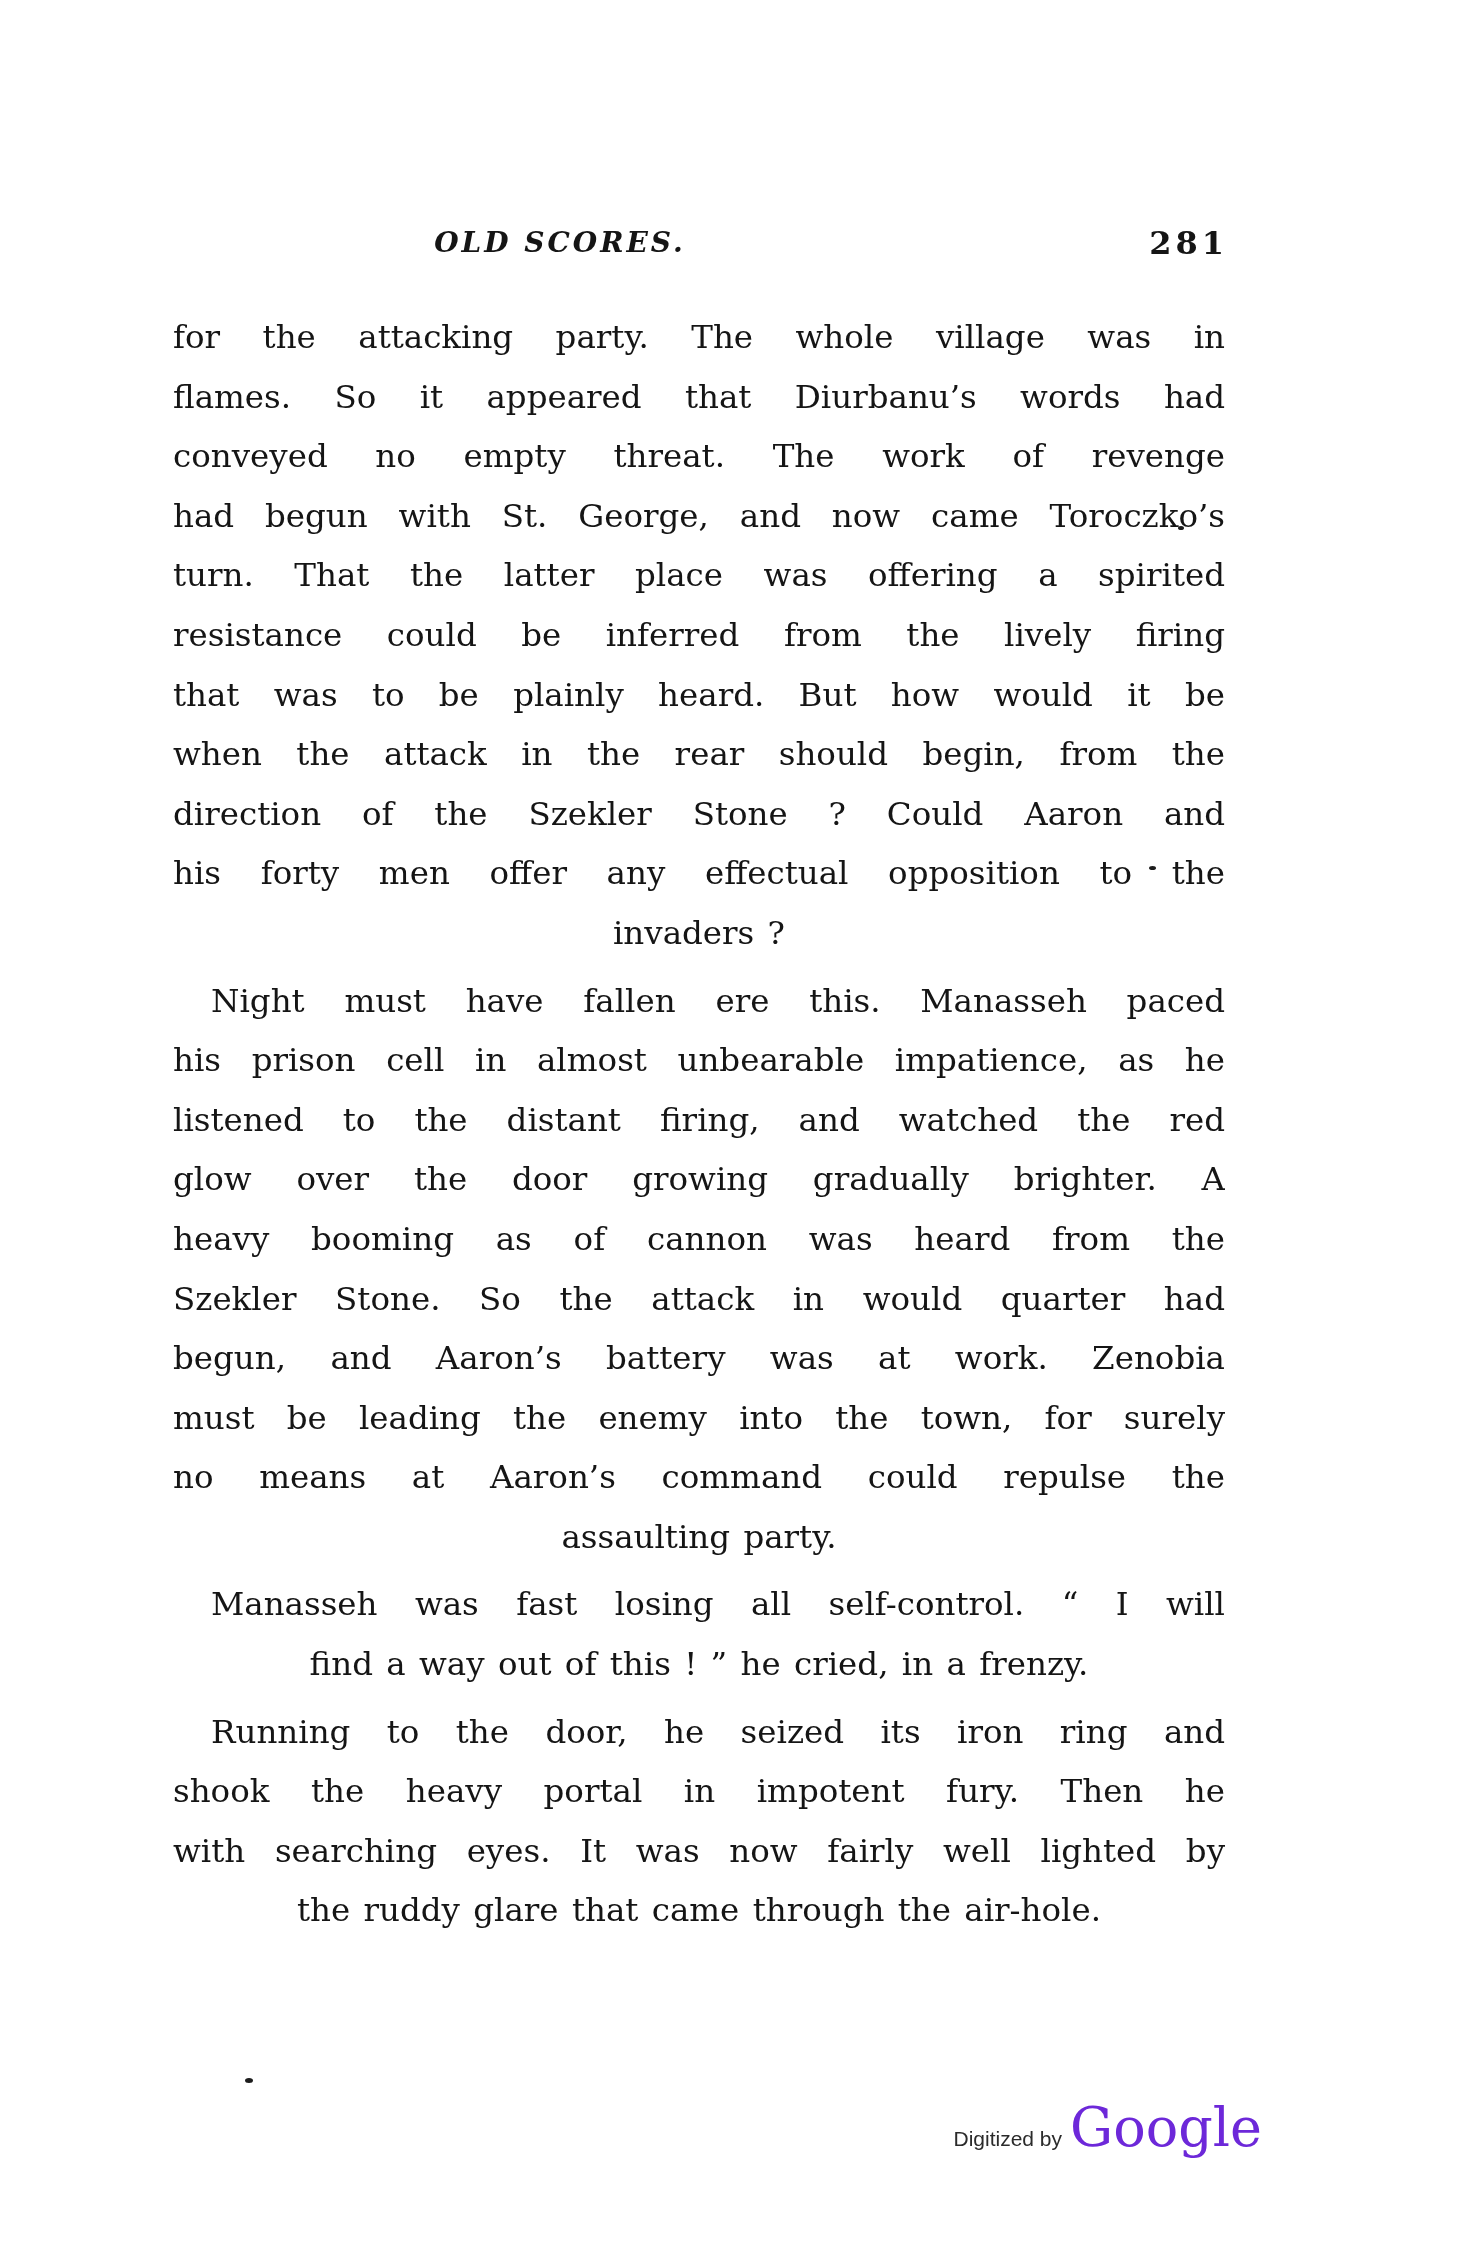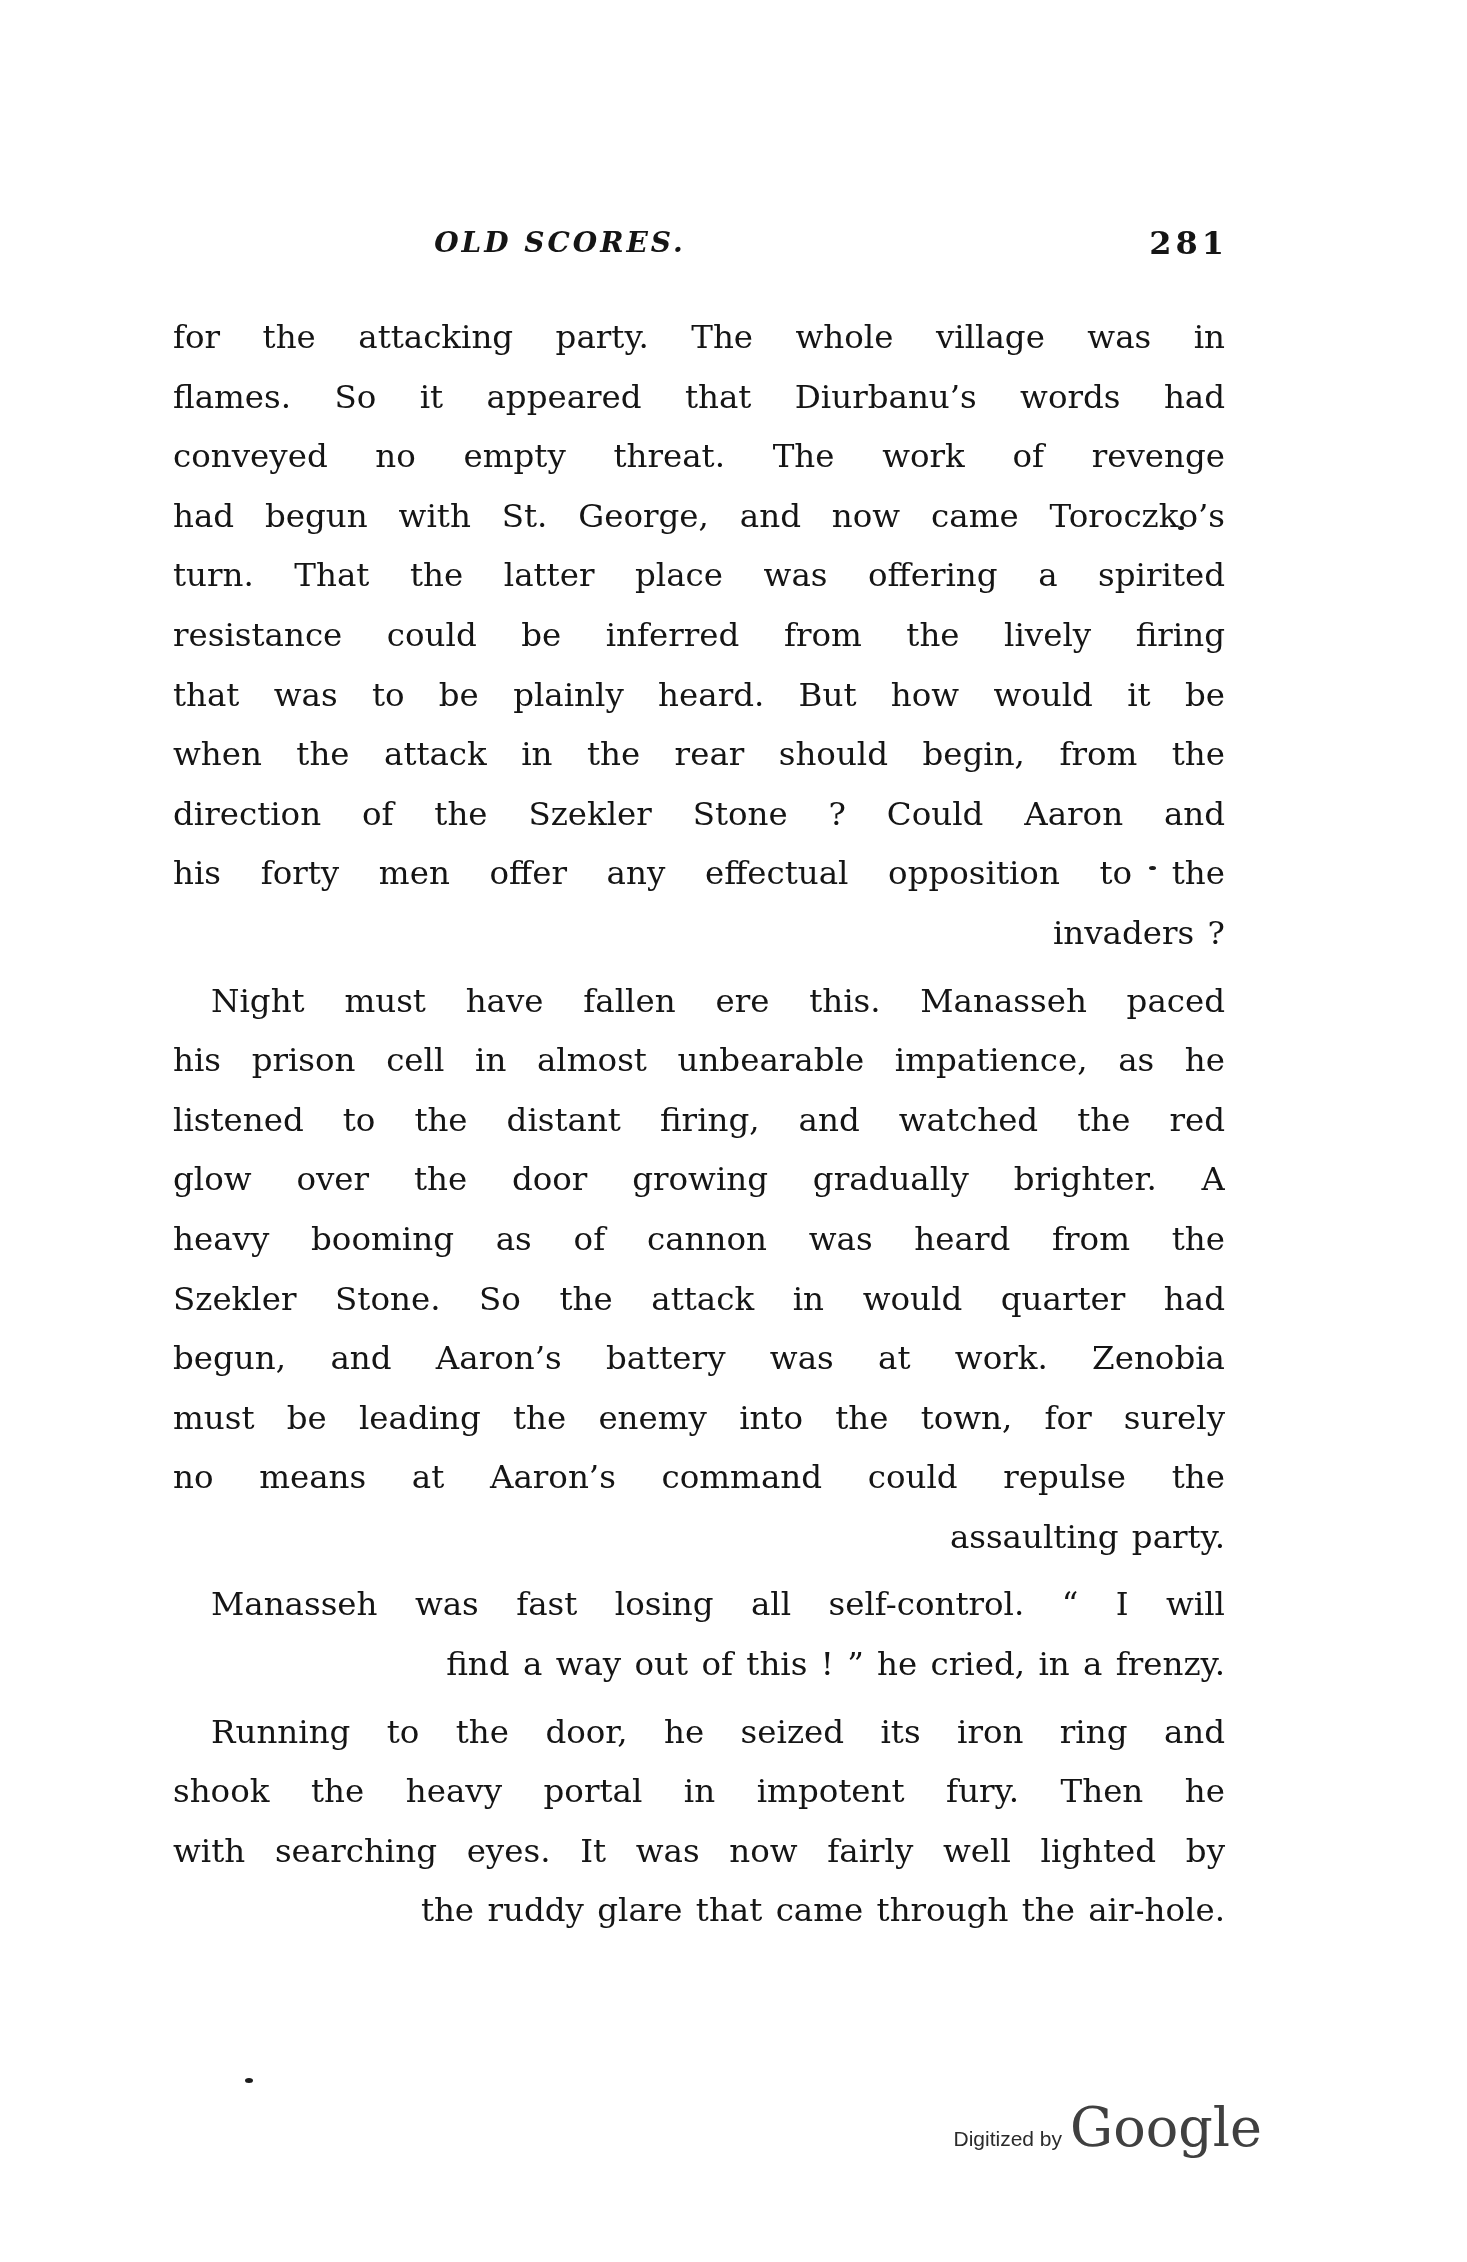--- a/index.html
+++ b/index.html
@@ -60,21 +60,21 @@
     word-spacing: 3px;
     text-align: justify;
     overflow: hidden;
   }
   .line::after {
     content: "";
     display: inline-block;
     width: 100%;
     height: 0;
   }
-  .line.last { text-align: right; }
+  .line.last { text-align: center; }
   .line.last::after { content: none; }
   .line.indent { padding-left: 38px; }
 
   
   .footer-credit {
     position: absolute;
     top: 2096px;
     right: 205px;
     display: flex;
     align-items: baseline;
@@ -83,21 +83,21 @@
     margin-left: 22px;
   }
   .credit-text {
     font-family: "Liberation Sans", sans-serif;
     font-size: 21px;
     color: #2b2b2b;
   }
   .google-logo {
     font-family: "DejaVu Serif", serif;
     font-size: 54px;
-    color: #404040;
+    color: #6d28d9;
     letter-spacing: 0px;
   }
 
   
   .speck {
     position: absolute;
     background: #1c1c1c;
     border-radius: 50%;
   }
   .speck-1 { left: 1178px; top: 526px; width: 6px; height: 4px; }

